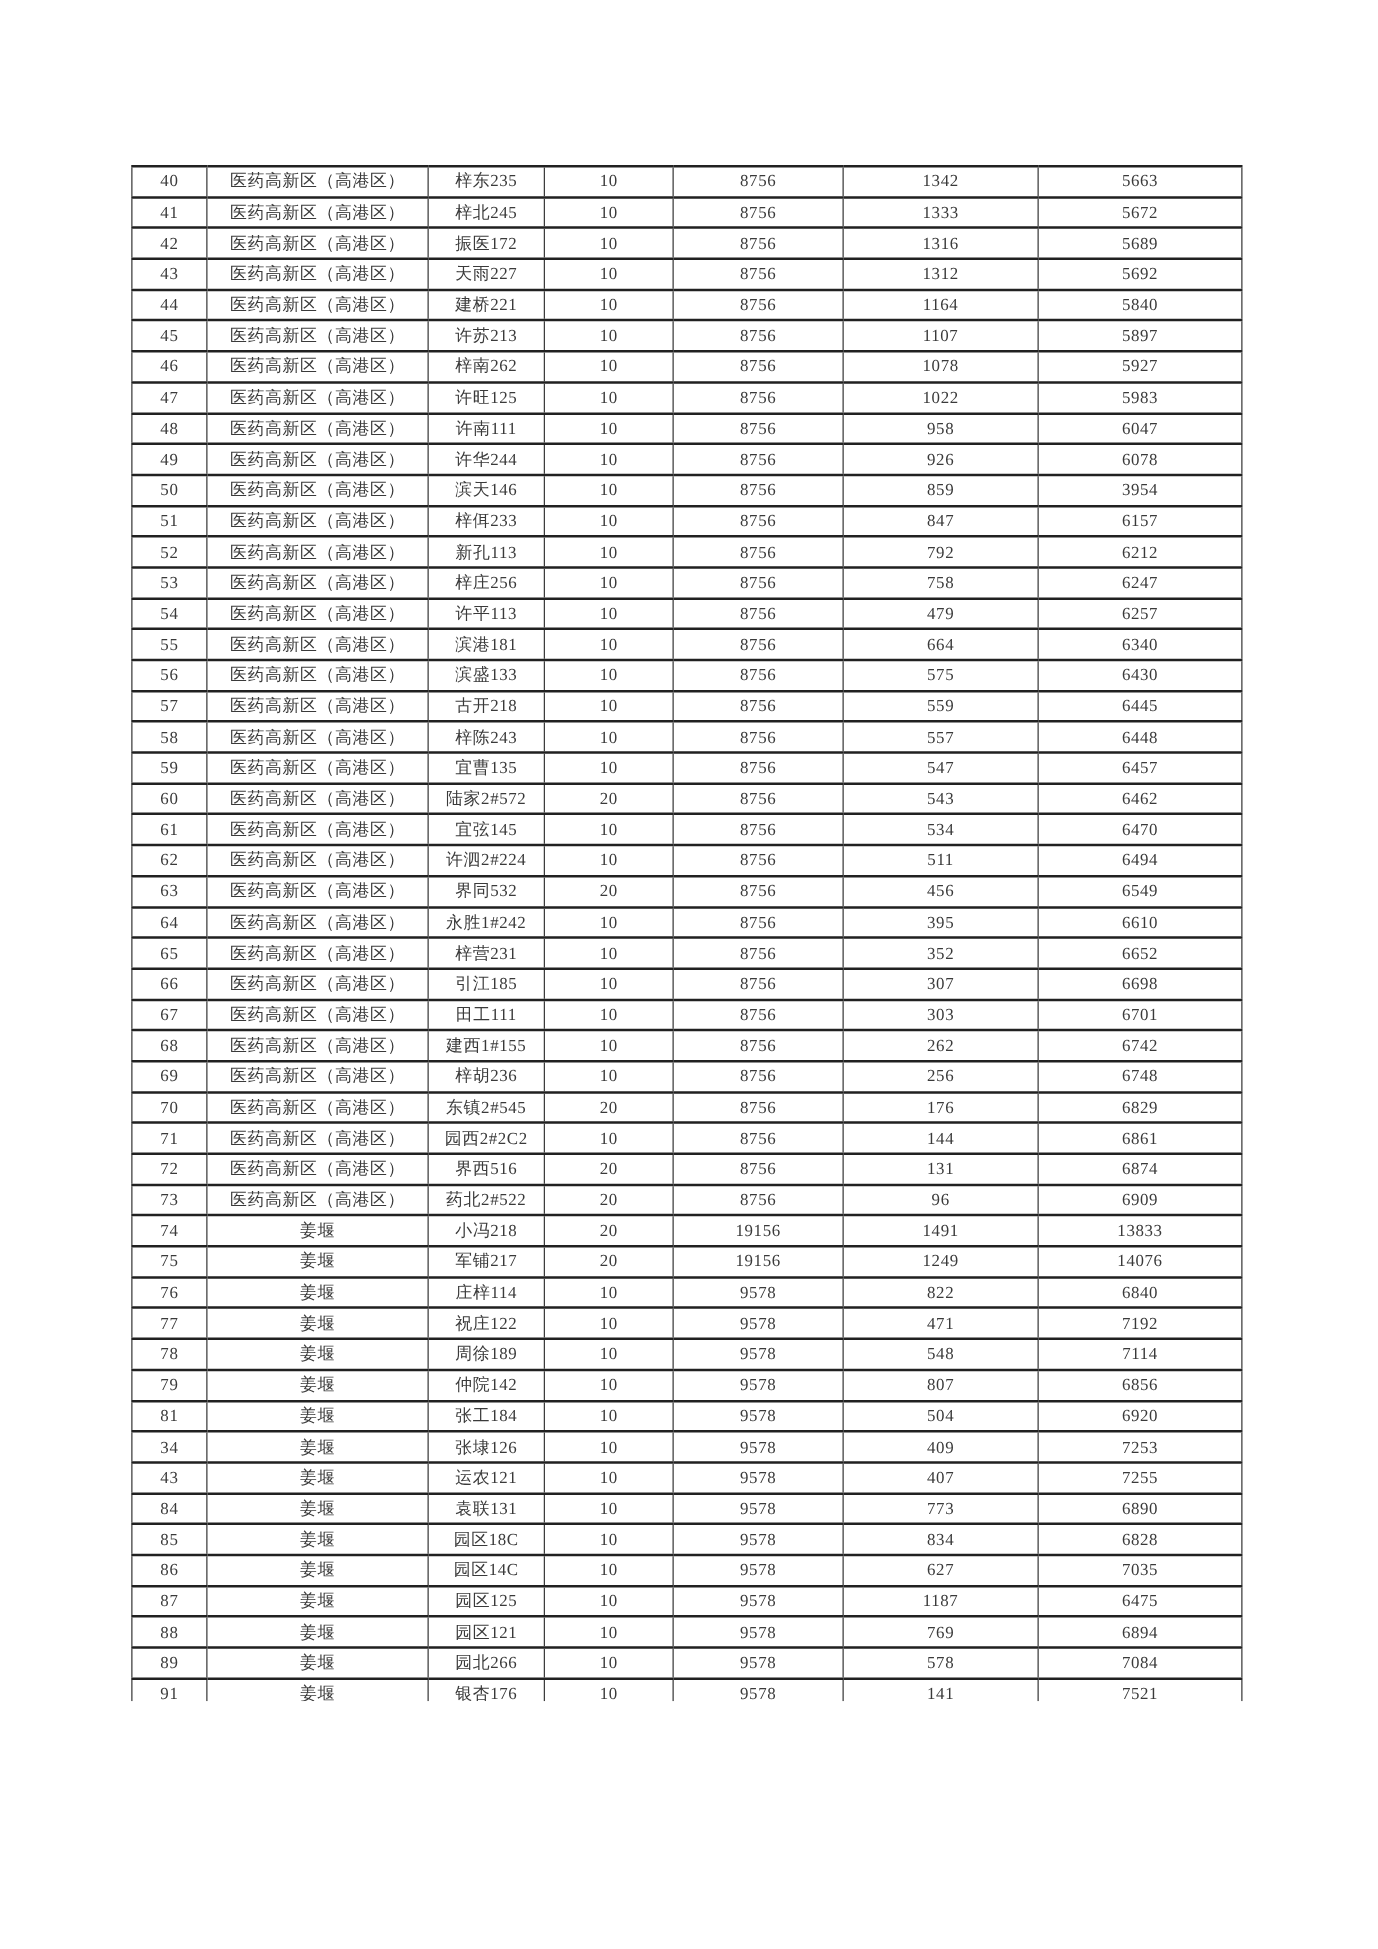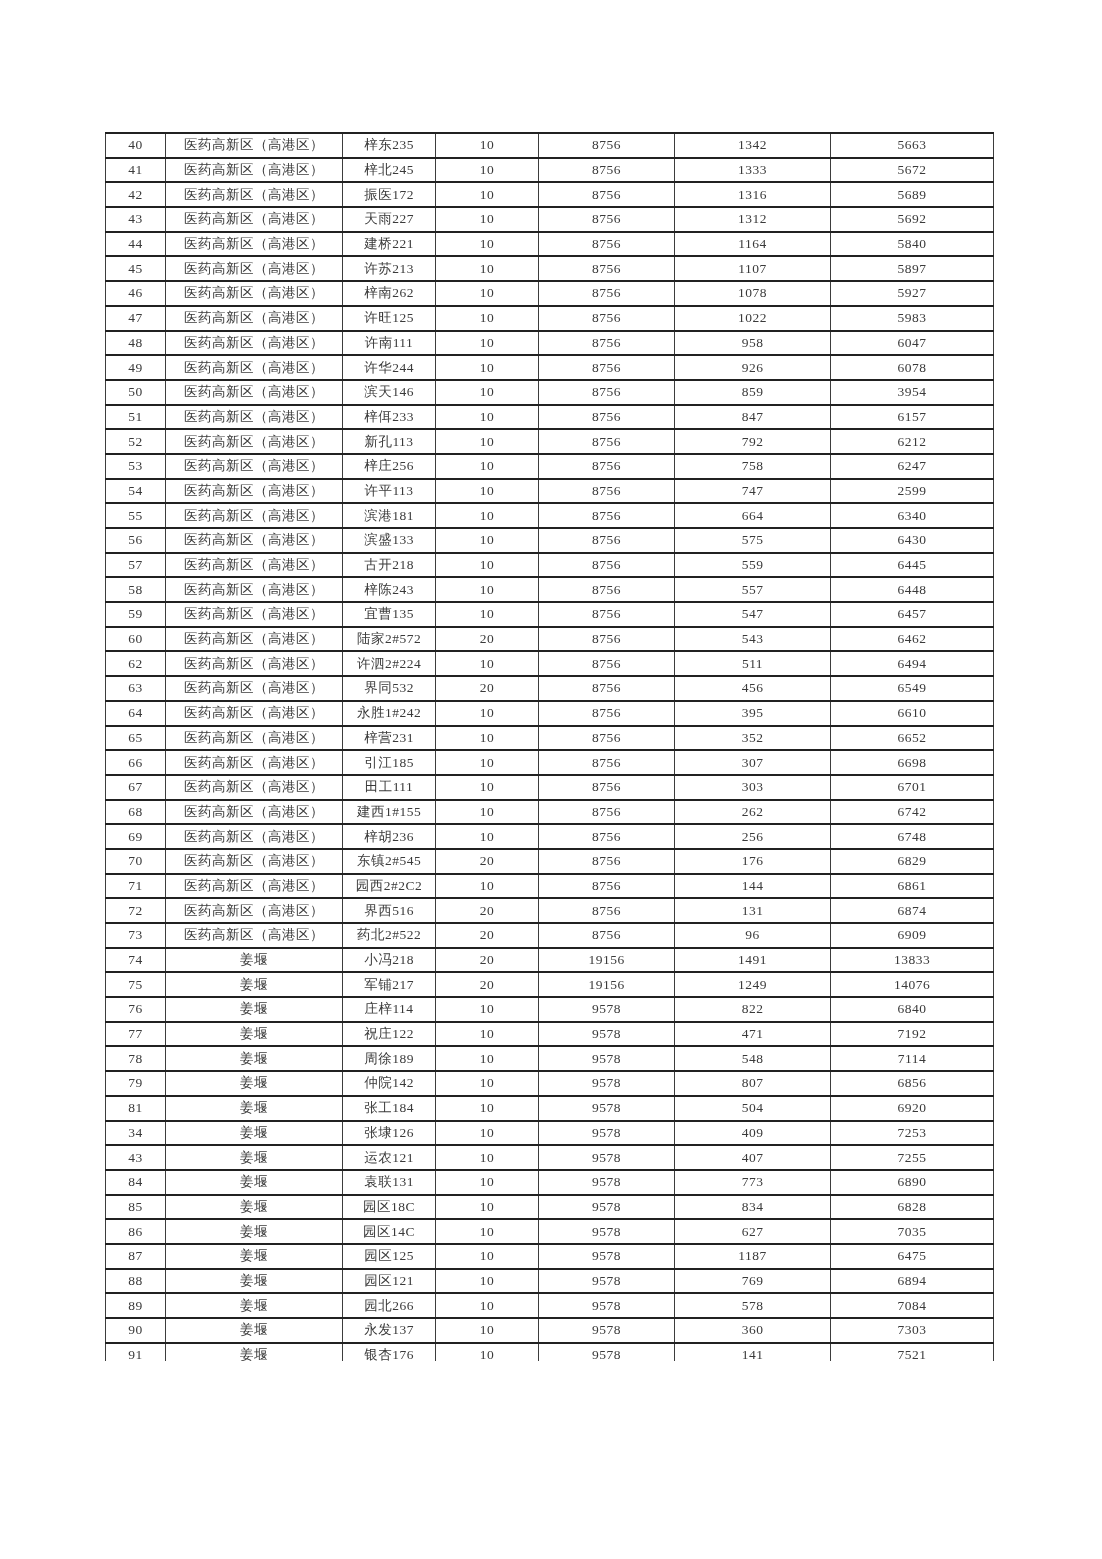--- a/index.html
+++ b/index.html
@@ -187,22 +187,22 @@
           <td>8756</td>
           <td>758</td>
           <td>6247</td>
         </tr>
         <tr>
           <td>54</td>
           <td>医药高新区（高港区）</td>
           <td>许平113</td>
           <td>10</td>
           <td>8756</td>
-          <td>747</td>
-          <td>2599</td>
+          <td>479</td>
+          <td>6257</td>
         </tr>
         <tr>
           <td>55</td>
           <td>医药高新区（高港区）</td>
           <td>滨港181</td>
           <td>10</td>
           <td>8756</td>
           <td>664</td>
           <td>6340</td>
         </tr>
@@ -243,20 +243,29 @@
           <td>6457</td>
         </tr>
         <tr>
           <td>60</td>
           <td>医药高新区（高港区）</td>
           <td>陆家2#572</td>
           <td>20</td>
           <td>8756</td>
           <td>543</td>
           <td>6462</td>
+        </tr>
+        <tr>
+          <td>61</td>
+          <td>医药高新区（高港区）</td>
+          <td>宜弦145</td>
+          <td>10</td>
+          <td>8756</td>
+          <td>534</td>
+          <td>6470</td>
         </tr>
         <tr>
           <td>62</td>
           <td>医药高新区（高港区）</td>
           <td>许泗2#224</td>
           <td>10</td>
           <td>8756</td>
           <td>511</td>
           <td>6494</td>
         </tr>
@@ -486,29 +495,20 @@
           <td>6894</td>
         </tr>
         <tr>
           <td>89</td>
           <td>姜堰</td>
           <td>园北266</td>
           <td>10</td>
           <td>9578</td>
           <td>578</td>
           <td>7084</td>
-        </tr>
-        <tr>
-          <td>90</td>
-          <td>姜堰</td>
-          <td>永发137</td>
-          <td>10</td>
-          <td>9578</td>
-          <td>360</td>
-          <td>7303</td>
         </tr>
         <tr>
           <td>91</td>
           <td>姜堰</td>
           <td>银杏176</td>
           <td>10</td>
           <td>9578</td>
           <td>141</td>
           <td>7521</td>
         </tr>

